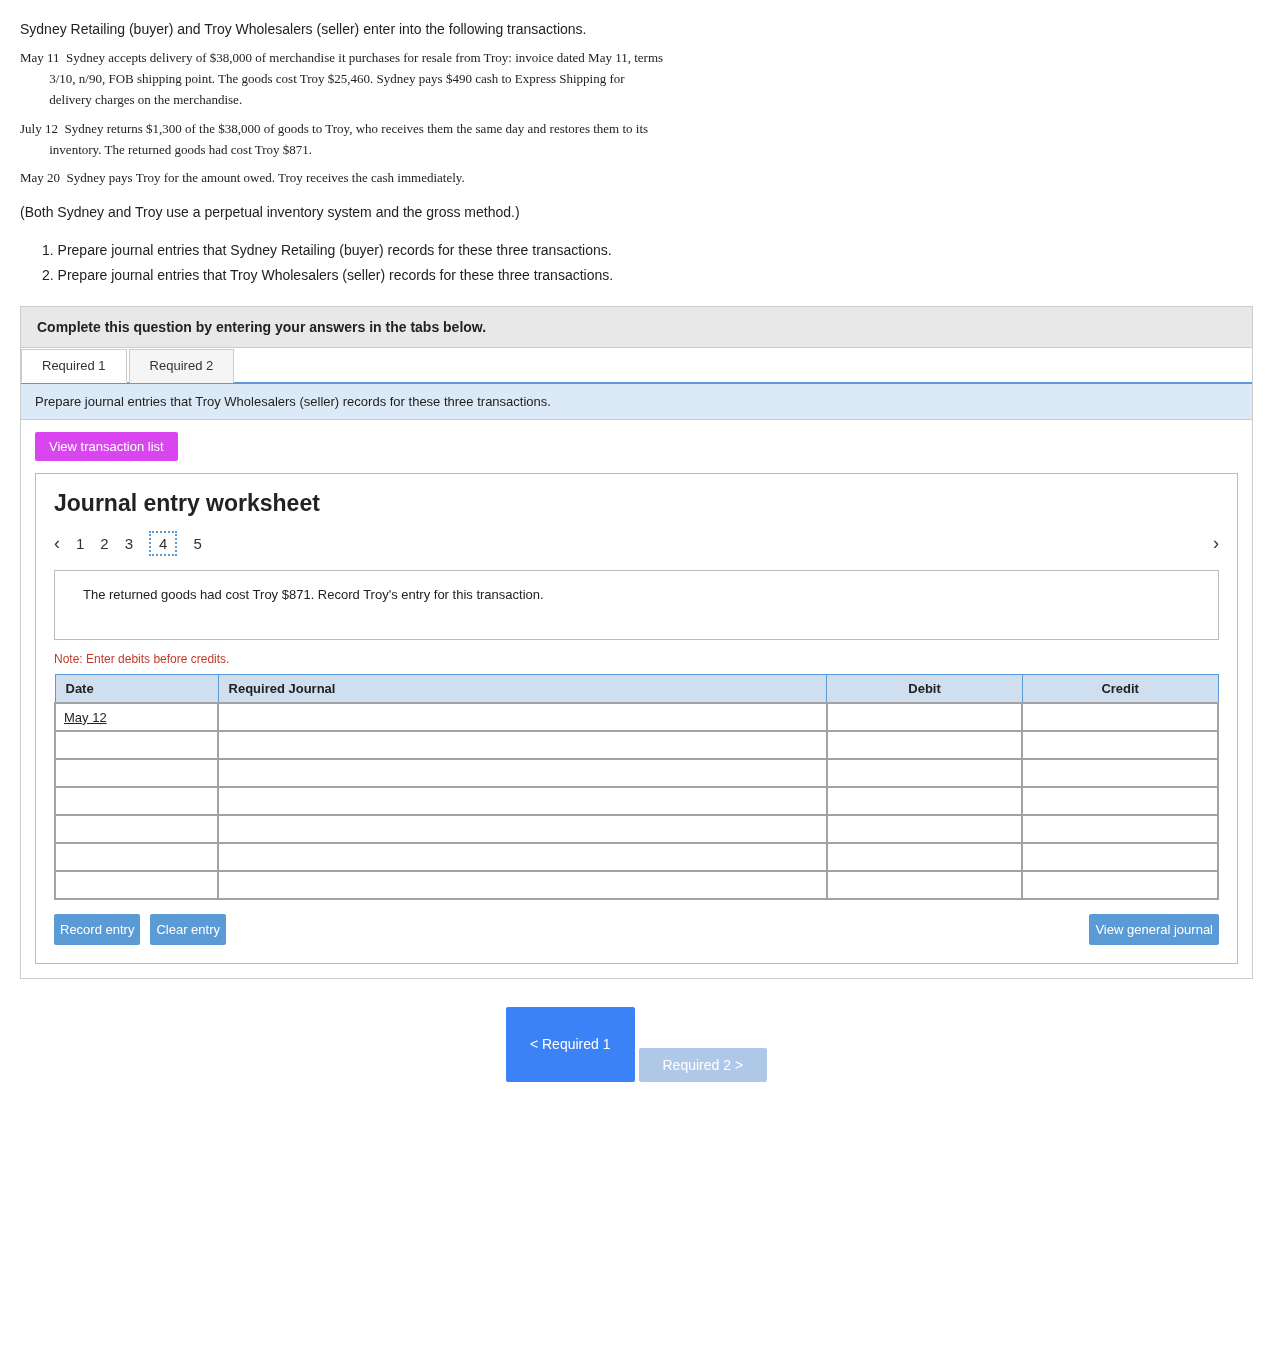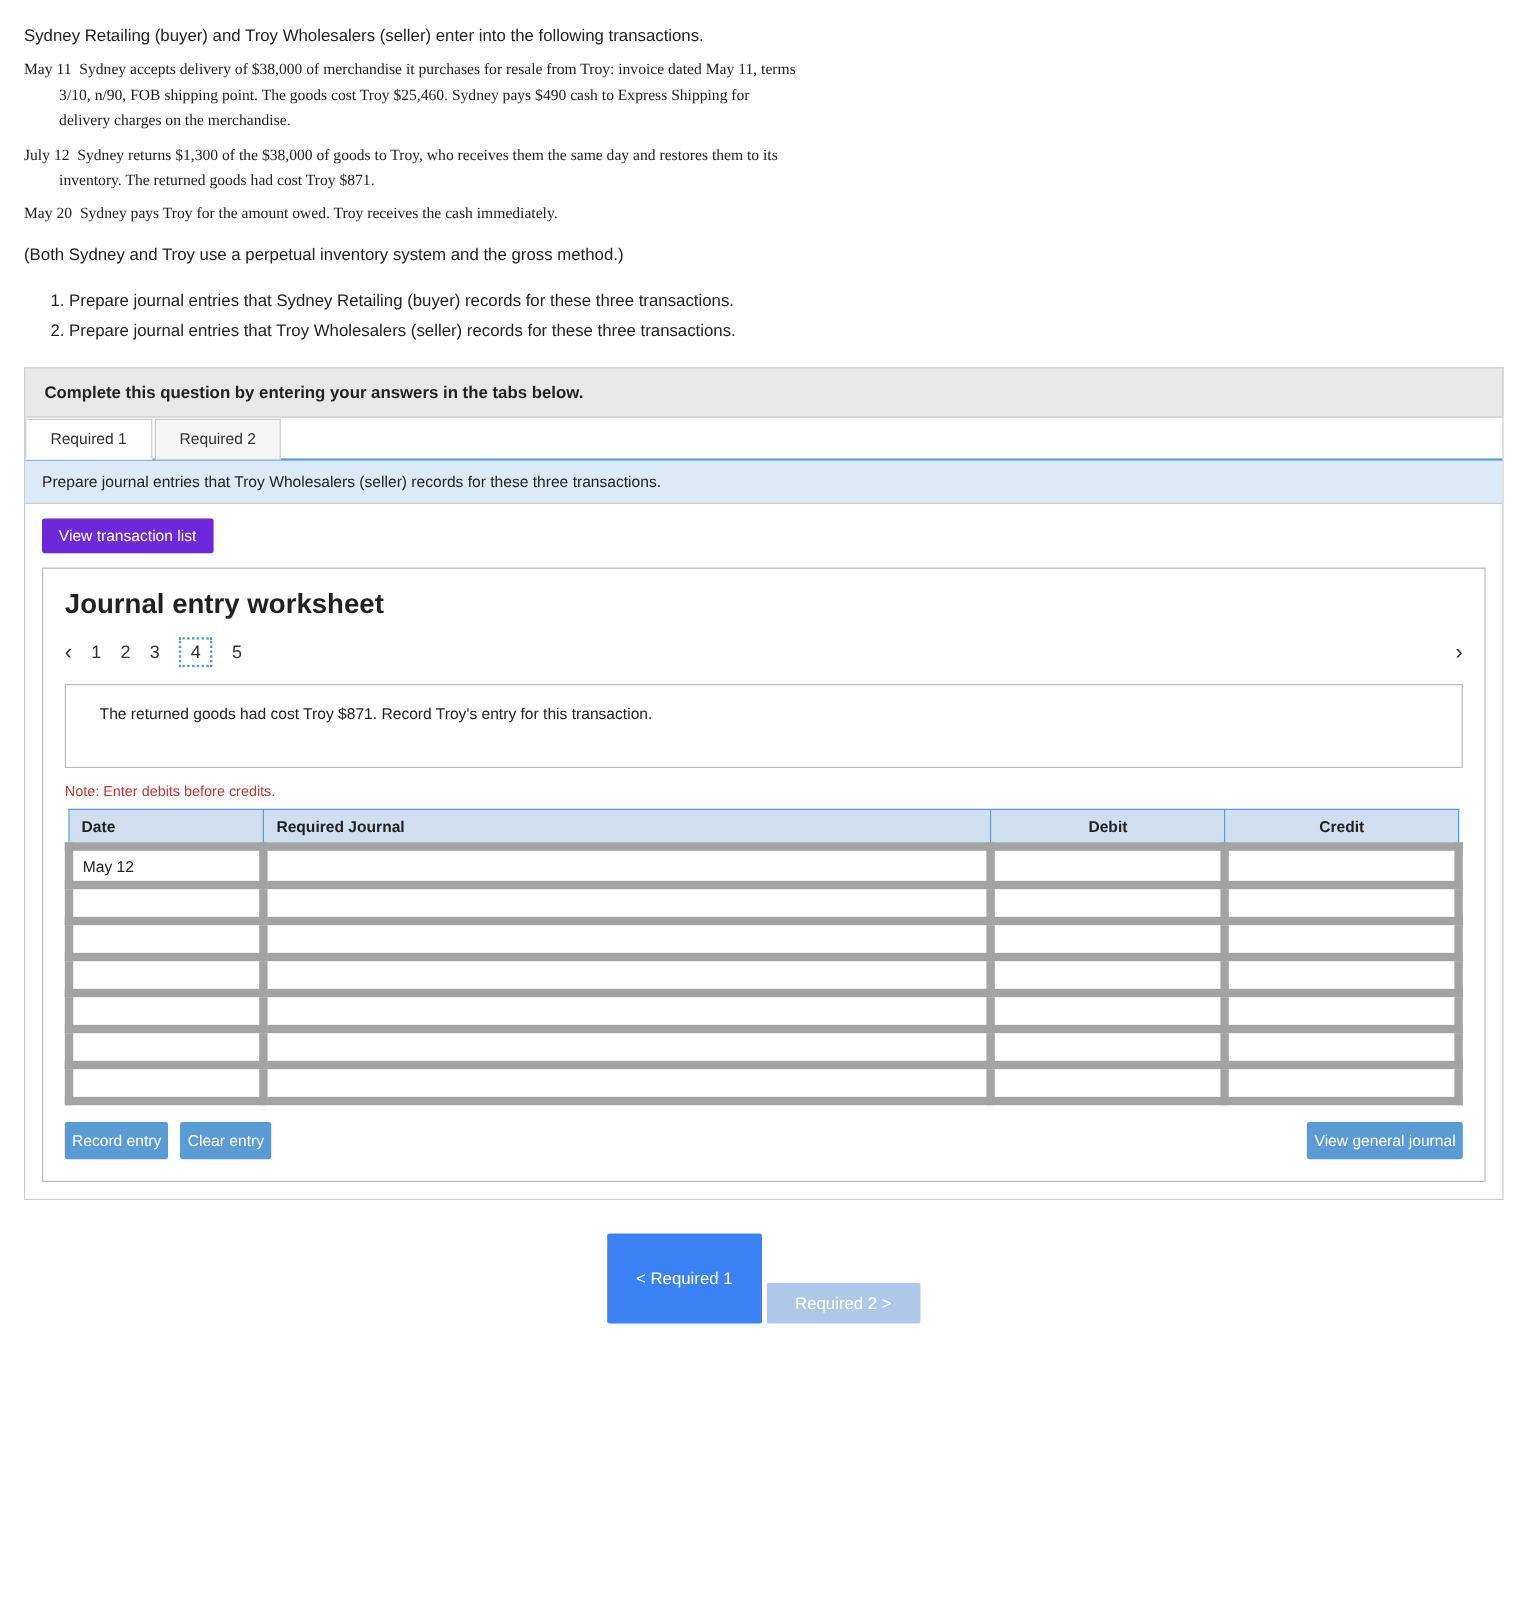--- a/index.html
+++ b/index.html
@@ -71,21 +71,21 @@
     .tab-content {
       padding: 10px 14px;
       background: #dce9f7;
       font-size: 13px;
       border-bottom: 1px solid #ccc;
     }
 
     .view-transaction-btn {
       display: inline-block;
       margin: 12px 14px;
-      background: #6d28d9;
+      background: #d946ef;
       color: #fff;
       padding: 7px 14px;
       border: none;
       cursor: pointer;
       font-size: 13px;
       border-radius: 2px;
     }
 
     .worksheet-box {
       border: 1px solid #bbb;
@@ -147,24 +147,25 @@
       border: 1px solid #5b9bd5;
       padding: 6px 10px;
       text-align: center;
       font-size: 13px;
       font-weight: bold;
     }
     .journal-table th.left {
       text-align: left;
     }
     .journal-table td {
-      border: 7px solid #a3a3a3;
+      border: 2px solid #a3a3a3;
       padding: 4px 8px;
       height: 28px;
       font-size: 13px;
+      text-decoration: underline;
     }
     .journal-table td.date-col {
       width: 75px;
       vertical-align: top;
       padding-top: 6px;
     }
     .journal-table td.gj-col {
       width: 280px;
     }
     .journal-table td.debit-col, .journal-table td.credit-col {

